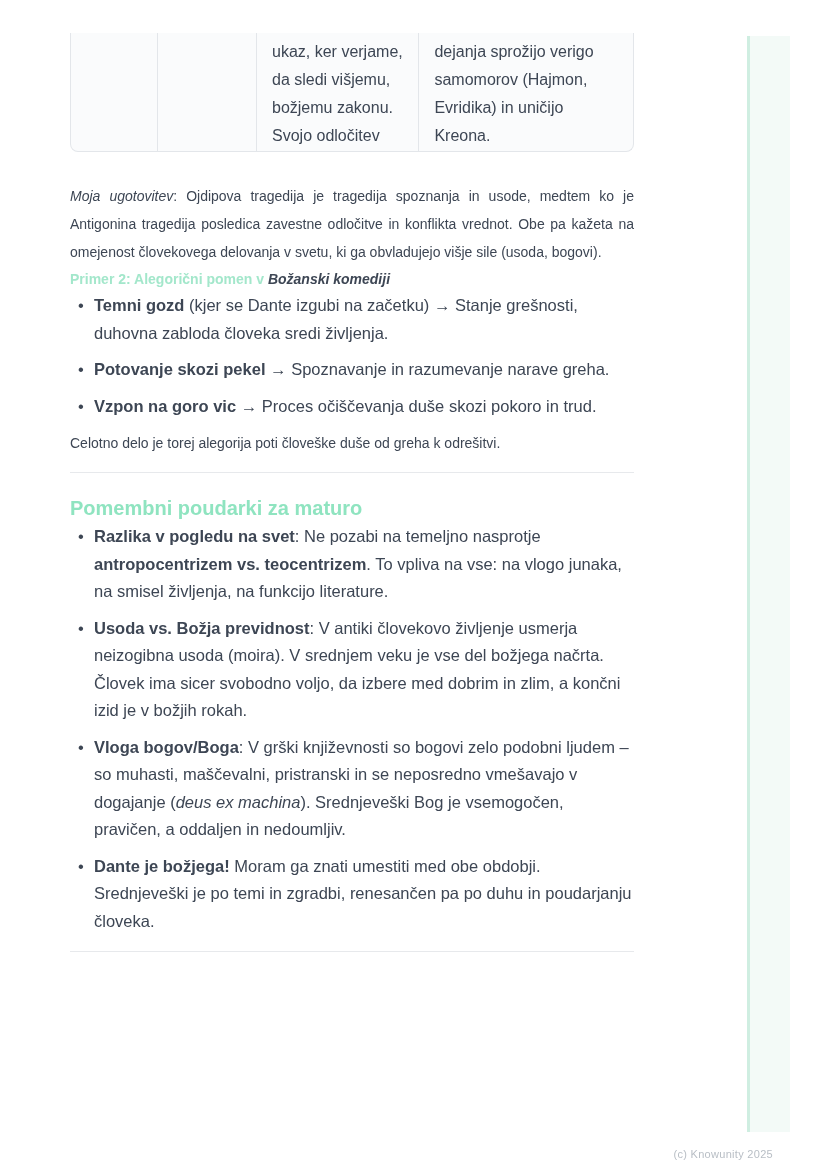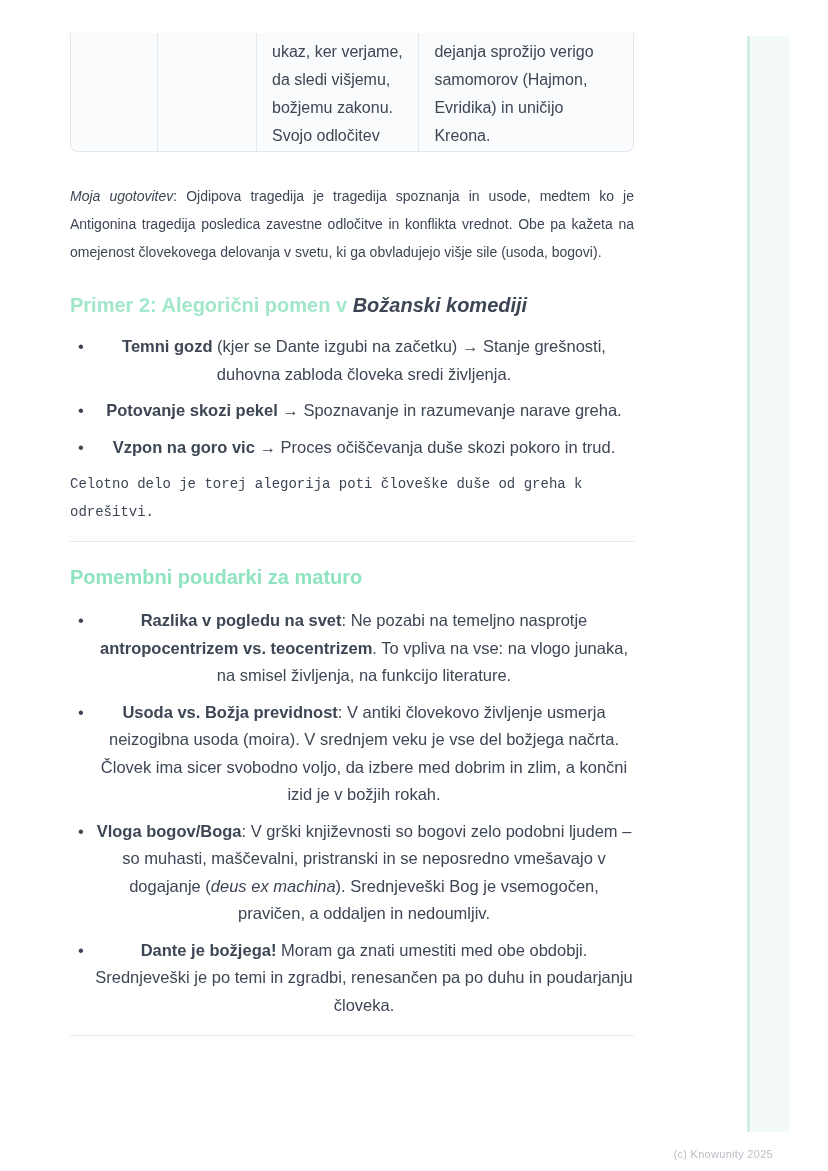--- a/index.html
+++ b/index.html
@@ -34,26 +34,26 @@
     border-right:1px solid var(--border);
   }
   .cell:last-child{border-right:none;}
   .cell.c1{flex:0 0 15.4%;}
   .cell.c2{flex:0 0 17.7%;}
   .cell.c3{flex:0 0 28.9%;}
   .cell.c4{flex:1;}
 
   p.body{font-size:14px;line-height:28px;text-align:justify;}
   p.conclusion{margin-top:30px;}
-  p.closing{margin-top:0;text-align:left;font-family:Liberation Mono, monospace;}
+  p.closing{margin-top:0;text-align:left;}
 
-  h3.primer{margin-top:26px;font-size:20px;line-height:26px;font-weight:700;}
+  h3.primer{font-size:14px;line-height:26px;font-weight:700;}
   h2.maturo{margin-top:20px;font-size:20px;line-height:30px;font-weight:700;color:var(--accent-h2);}
 
-  ul.bullets{margin-top:15px;list-style:none;padding-left:24px;text-align:center;}
+  ul.bullets{list-style:none;padding-left:24px;}
   ul.bullets li{
     position:relative;font-size:16.5px;line-height:27.5px;margin-bottom:9px;
   }
   ul.bullets li::before{
     content:"\2022";position:absolute;left:-16px;top:0;
     font-size:16.5px;color:var(--text);
   }
 
   hr.divider{border:none;border-top:1px solid var(--divider);margin-top:15px;}
   hr.divider.d2{margin-top:16px;}

